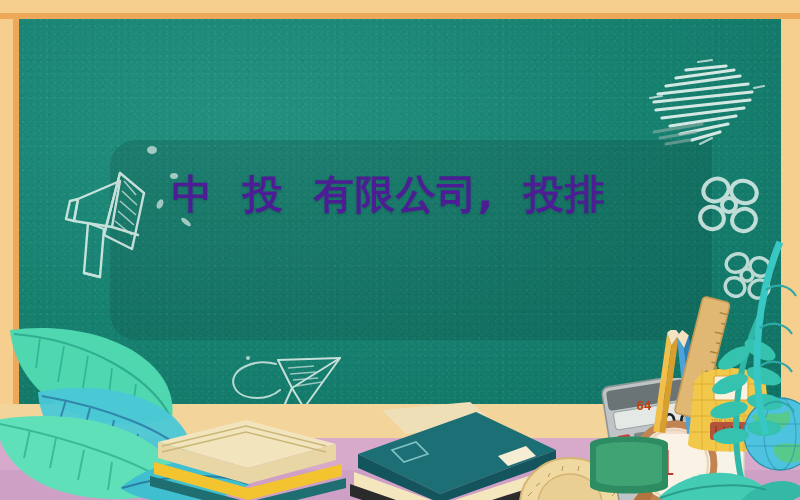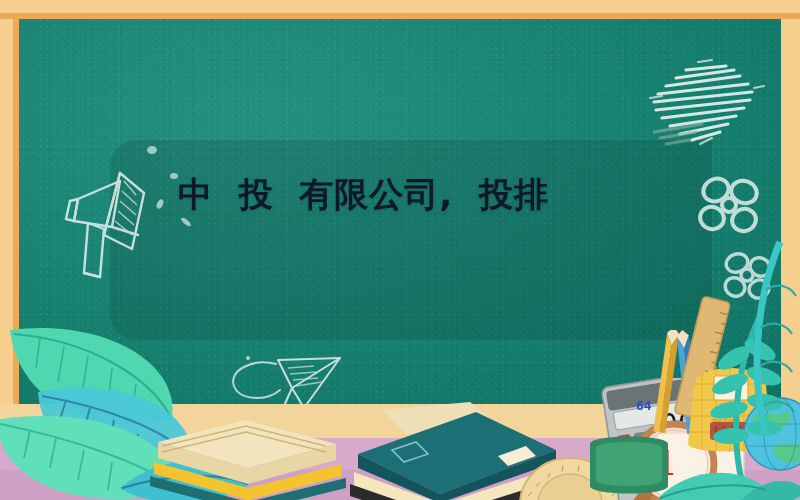--- a/index.html
+++ b/index.html
@@ -42,22 +42,22 @@
 
   
   .doodle{position:absolute;opacity:.88;}
   .doodle svg{display:block;}
 
   
   .scribble{position:absolute;left:640px;top:48px;width:130px;height:105px;opacity:.9;}
 
   
   .headline{
-    position:absolute;left:178px;top:168px;width:520px;
-    color:#0f172a;font-weight:700;font-size:34px;line-height:52px;
+    position:absolute;left:172px;top:168px;width:520px;
+    color:#4c1d95;font-weight:700;font-size:40px;line-height:52px;
     letter-spacing:1px;
     text-shadow:0 1px 3px rgba(0,0,0,.18);
     white-space:pre-wrap;
   }
 
   
   .shelf{position:absolute;left:0;top:404px;width:800px;height:38px;background:#F3D49B;}
   .desk{position:absolute;left:0;top:438px;width:800px;height:62px;background:#D7A9CB;}
   .desk2{position:absolute;left:0;top:470px;width:800px;height:30px;background:#CFA0C6;}
 
@@ -65,21 +65,21 @@
   .leafgrp{position:absolute;}
   .leafgrp svg{display:block;}
 
   
   .obj{position:absolute;}
   .obj svg{display:block;}
 
   .calc-screen-txt{
     position:absolute;left:636px;top:398px;
     font-family:"DejaVu Sans Mono","Liberation Mono",monospace;
-    font-size:13px;color:#1d4ed8;font-weight:700;
+    font-size:13px;color:#c2410c;font-weight:700;
   }
   .mag-num{
     position:absolute;left:653px;top:443px;
     font-family:"DejaVu Serif","Liberation Serif",serif;
     font-size:34px;color:#C0392B;font-weight:700;
   }
   .bp-label{
     position:absolute;left:711px;top:418px;font-size:4px;color:#C77B3A;
     width:30px;text-align:center;line-height:5px;
   }

